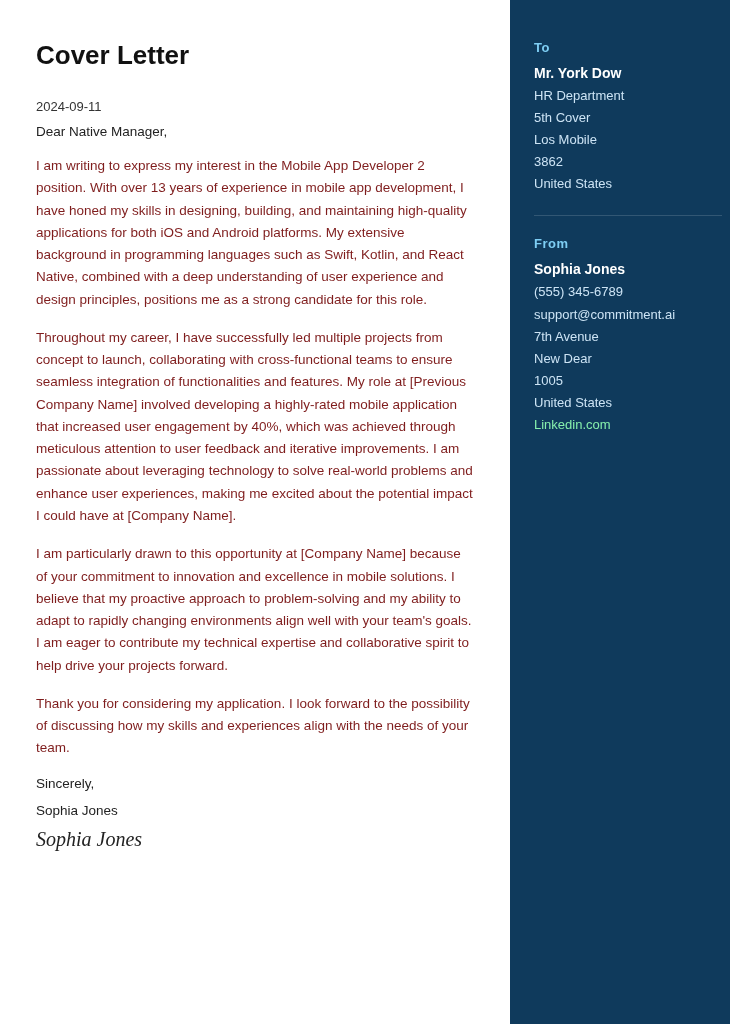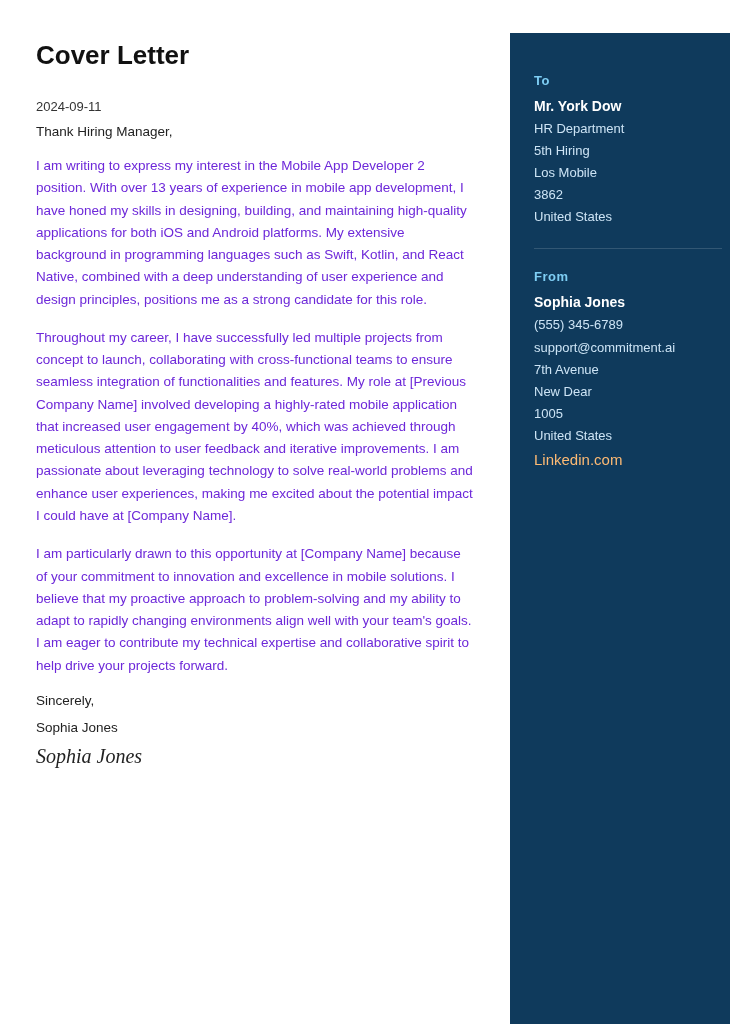--- a/index.html
+++ b/index.html
@@ -28,21 +28,20 @@
       padding: 40px 36px 40px 36px;
       background: #fff;
     }
 
     .sidebar {
       width: 220px;
       background: #0f3a5c;
       color: #fff;
       padding: 40px 8px 40px 24px;
       flex-shrink: 0;
-      margin-top: 33px;
     }
 
     
     .page-title {
       font-size: 26px;
       font-weight: 700;
       color: #111;
       margin-bottom: 28px;
     }
 
@@ -60,21 +59,21 @@
     }
 
     .salutation {
       font-size: 13.5px;
       color: #222;
       margin-bottom: 16px;
     }
 
     .body-paragraph {
       font-size: 13.5px;
-      color: #6d28d9;
+      color: #7f1d1d;
       line-height: 1.65;
       margin-bottom: 16px;
     }
 
     .closing {
       font-size: 13.5px;
       color: #222;
       margin-bottom: 12px;
     }
 
@@ -121,53 +120,54 @@
     }
 
     .sidebar-sender-name {
       font-size: 14px;
       font-weight: 700;
       color: #fff;
       margin-bottom: 4px;
     }
 
     .sidebar-link {
-      font-size: 15px;
-      color: #fdba74;
+      font-size: 13px;
+      color: #86efac;
       text-decoration: none;
     }
   </style>
 </head>
 <body>
 
 <div class="page">
 
   <div class="main-content">
     <h1 class="page-title">Cover Letter</h1>
 
     <div class="date">2024-09-11</div>
 
-    <div class="salutation">Thank Hiring Manager,</div>
+    <div class="salutation">Dear Native Manager,</div>
 
     <p class="body-paragraph">I am writing to express my interest in the Mobile App Developer 2 position. With over 13 years of experience in mobile app development, I have honed my skills in designing, building, and maintaining high-quality applications for both iOS and Android platforms. My extensive background in programming languages such as Swift, Kotlin, and React Native, combined with a deep understanding of user experience and design principles, positions me as a strong candidate for this role.</p>
     <p class="body-paragraph">Throughout my career, I have successfully led multiple projects from concept to launch, collaborating with cross-functional teams to ensure seamless integration of functionalities and features. My role at [Previous Company Name] involved developing a highly-rated mobile application that increased user engagement by 40%, which was achieved through meticulous attention to user feedback and iterative improvements. I am passionate about leveraging technology to solve real-world problems and enhance user experiences, making me excited about the potential impact I could have at [Company Name].</p>
     <p class="body-paragraph">I am particularly drawn to this opportunity at [Company Name] because of your commitment to innovation and excellence in mobile solutions. I believe that my proactive approach to problem-solving and my ability to adapt to rapidly changing environments align well with your team's goals. I am eager to contribute my technical expertise and collaborative spirit to help drive your projects forward.</p>
+    <p class="body-paragraph">Thank you for considering my application. I look forward to the possibility of discussing how my skills and experiences align with the needs of your team.</p>
 
     <div class="closing">Sincerely,</div>
     <div class="signature-name">Sophia Jones</div>
     <div class="signature-script">Sophia Jones</div>
   </div>
 
   <div class="sidebar">
     <div class="sidebar-section-label">To</div>
 
     <div class="sidebar-recipient-name">Mr. York Dow</div>
     <div class="sidebar-text">
       <span>HR Department</span><br>
-      <span>5th Hiring</span><br>
+      <span>5th Cover</span><br>
       <span>Los Mobile</span><br>
       <span>3862</span><br>
       <span>United States</span>
     </div>
 
     <div class="sidebar-divider"></div>
 
     <div class="sidebar-section-label">From</div>
 
     <div class="sidebar-sender-name">Sophia Jones</div>

